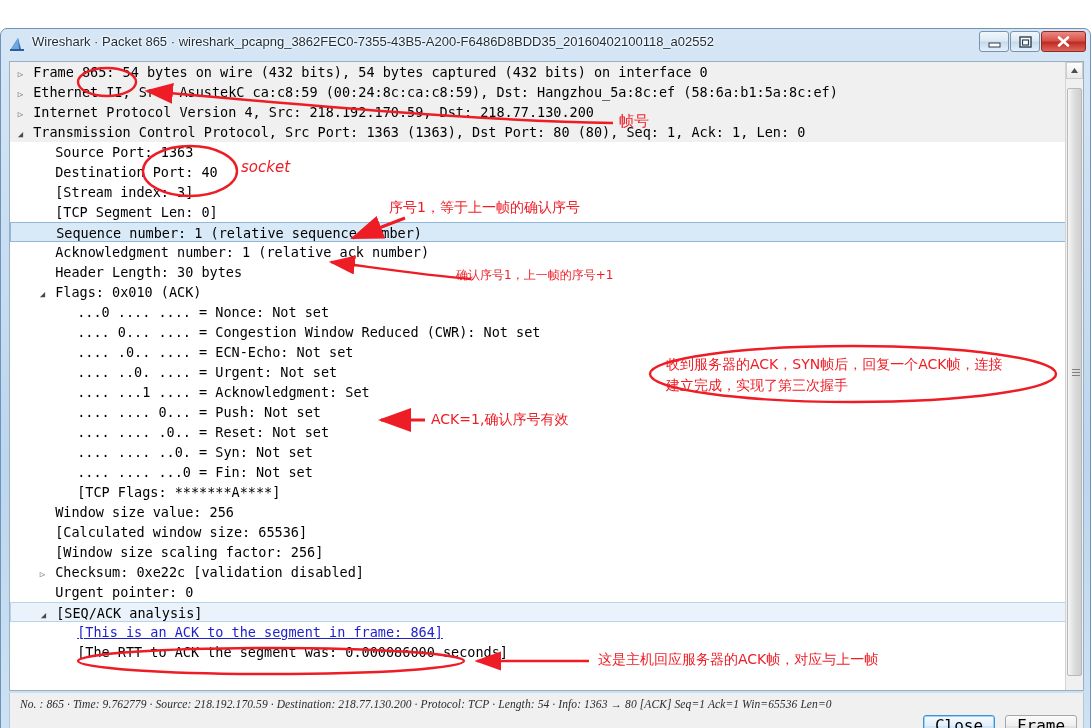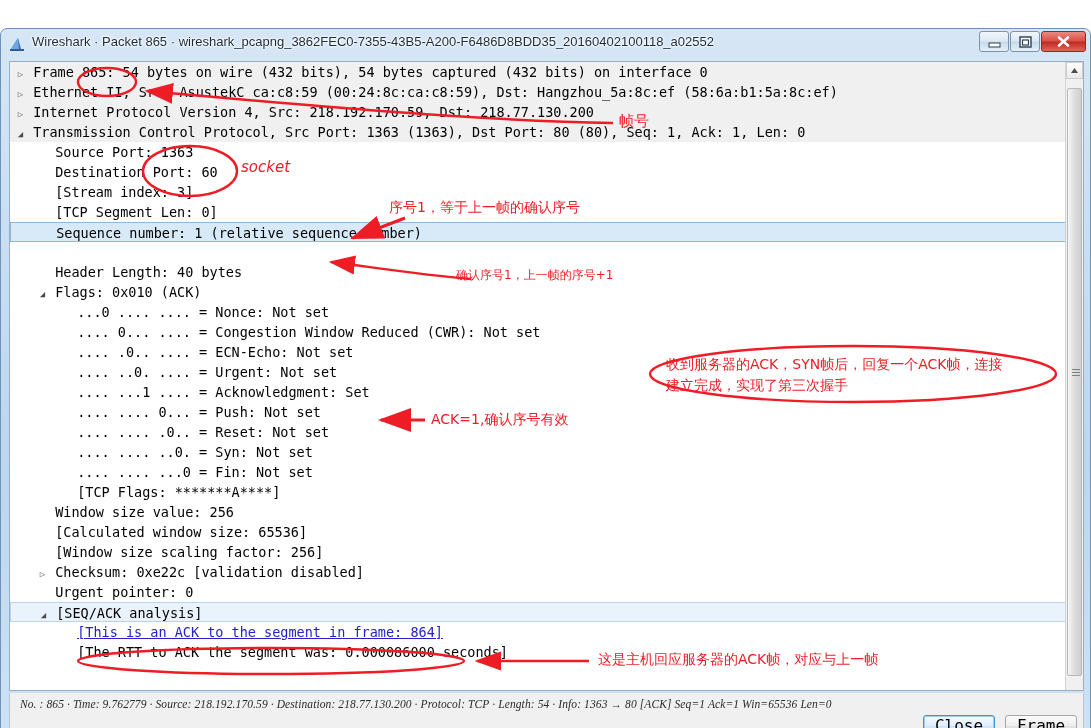--- a/index.html
+++ b/index.html
@@ -229,26 +229,26 @@
     </div>
   </div>
 
   <div id="content-area">
     <div id="packet-tree">
         <div class="trow band"><span style="display: inline-block; width: 6px;"></span><span class="arrow">▷</span><span>&nbsp;</span><span>Frame 865: 54 bytes on wire (432 bits), 54 bytes captured (432 bits) on interface 0</span></div>
         <div class="trow band"><span style="display: inline-block; width: 6px;"></span><span class="arrow">▷</span><span>&nbsp;</span><span>Ethernet II, Src: AsustekC_ca:c8:59 (00:24:8c:ca:c8:59), Dst: Hangzhou_5a:8c:ef (58:6a:b1:5a:8c:ef)</span></div>
         <div class="trow band"><span style="display: inline-block; width: 6px;"></span><span class="arrow">▷</span><span>&nbsp;</span><span>Internet Protocol Version 4, Src: 218.192.170.59, Dst: 218.77.130.200</span></div>
         <div class="trow band"><span style="display: inline-block; width: 6px;"></span><span class="arrow open">◢</span><span>&nbsp;</span><span>Transmission Control Protocol, Src Port: 1363 (1363), Dst Port: 80 (80), Seq: 1, Ack: 1, Len: 0</span></div>
         <div class="trow"><span style="display: inline-block; width: 28px;"></span><span class="arrow">&nbsp;</span><span>&nbsp;</span><span>Source Port: 1363</span></div>
-        <div class="trow"><span style="display: inline-block; width: 28px;"></span><span class="arrow">&nbsp;</span><span>&nbsp;</span><span>Destination Port: 60</span></div>
+        <div class="trow"><span style="display: inline-block; width: 28px;"></span><span class="arrow">&nbsp;</span><span>&nbsp;</span><span>Destination Port: 40</span></div>
         <div class="trow"><span style="display: inline-block; width: 28px;"></span><span class="arrow">&nbsp;</span><span>&nbsp;</span><span>[Stream index: 3]</span></div>
         <div class="trow"><span style="display: inline-block; width: 28px;"></span><span class="arrow">&nbsp;</span><span>&nbsp;</span><span>[TCP Segment Len: 0]</span></div>
         <div class="trow sel"><span style="display: inline-block; width: 28px;"></span><span class="arrow">&nbsp;</span><span>&nbsp;</span><span>Sequence number: 1    (relative sequence number)</span></div>
-        <div class="trow"><span style="display: inline-block; width: 28px;"></span><span class="arrow">&nbsp;</span><span>&nbsp;</span></div>
-        <div class="trow"><span style="display: inline-block; width: 28px;"></span><span class="arrow">&nbsp;</span><span>&nbsp;</span><span>Header Length: 40 bytes</span></div>
+        <div class="trow"><span style="display: inline-block; width: 28px;"></span><span class="arrow">&nbsp;</span><span>&nbsp;</span><span>Acknowledgment number: 1    (relative ack number)</span></div>
+        <div class="trow"><span style="display: inline-block; width: 28px;"></span><span class="arrow">&nbsp;</span><span>&nbsp;</span><span>Header Length: 30 bytes</span></div>
         <div class="trow"><span style="display: inline-block; width: 28px;"></span><span class="arrow open">◢</span><span>&nbsp;</span><span>Flags: 0x010 (ACK)</span></div>
         <div class="trow"><span style="display: inline-block; width: 50px;"></span><span class="arrow">&nbsp;</span><span>&nbsp;</span><span>...0 .... .... = Nonce: Not set</span></div>
         <div class="trow"><span style="display: inline-block; width: 50px;"></span><span class="arrow">&nbsp;</span><span>&nbsp;</span><span>.... 0... .... = Congestion Window Reduced (CWR): Not set</span></div>
         <div class="trow"><span style="display: inline-block; width: 50px;"></span><span class="arrow">&nbsp;</span><span>&nbsp;</span><span>.... .0.. .... = ECN-Echo: Not set</span></div>
         <div class="trow"><span style="display: inline-block; width: 50px;"></span><span class="arrow">&nbsp;</span><span>&nbsp;</span><span>.... ..0. .... = Urgent: Not set</span></div>
         <div class="trow"><span style="display: inline-block; width: 50px;"></span><span class="arrow">&nbsp;</span><span>&nbsp;</span><span>.... ...1 .... = Acknowledgment: Set</span></div>
         <div class="trow"><span style="display: inline-block; width: 50px;"></span><span class="arrow">&nbsp;</span><span>&nbsp;</span><span>.... .... 0... = Push: Not set</span></div>
         <div class="trow"><span style="display: inline-block; width: 50px;"></span><span class="arrow">&nbsp;</span><span>&nbsp;</span><span>.... .... .0.. = Reset: Not set</span></div>
         <div class="trow"><span style="display: inline-block; width: 50px;"></span><span class="arrow">&nbsp;</span><span>&nbsp;</span><span>.... .... ..0. = Syn: Not set</span></div>
         <div class="trow"><span style="display: inline-block; width: 50px;"></span><span class="arrow">&nbsp;</span><span>&nbsp;</span><span>.... .... ...0 = Fin: Not set</span></div>

